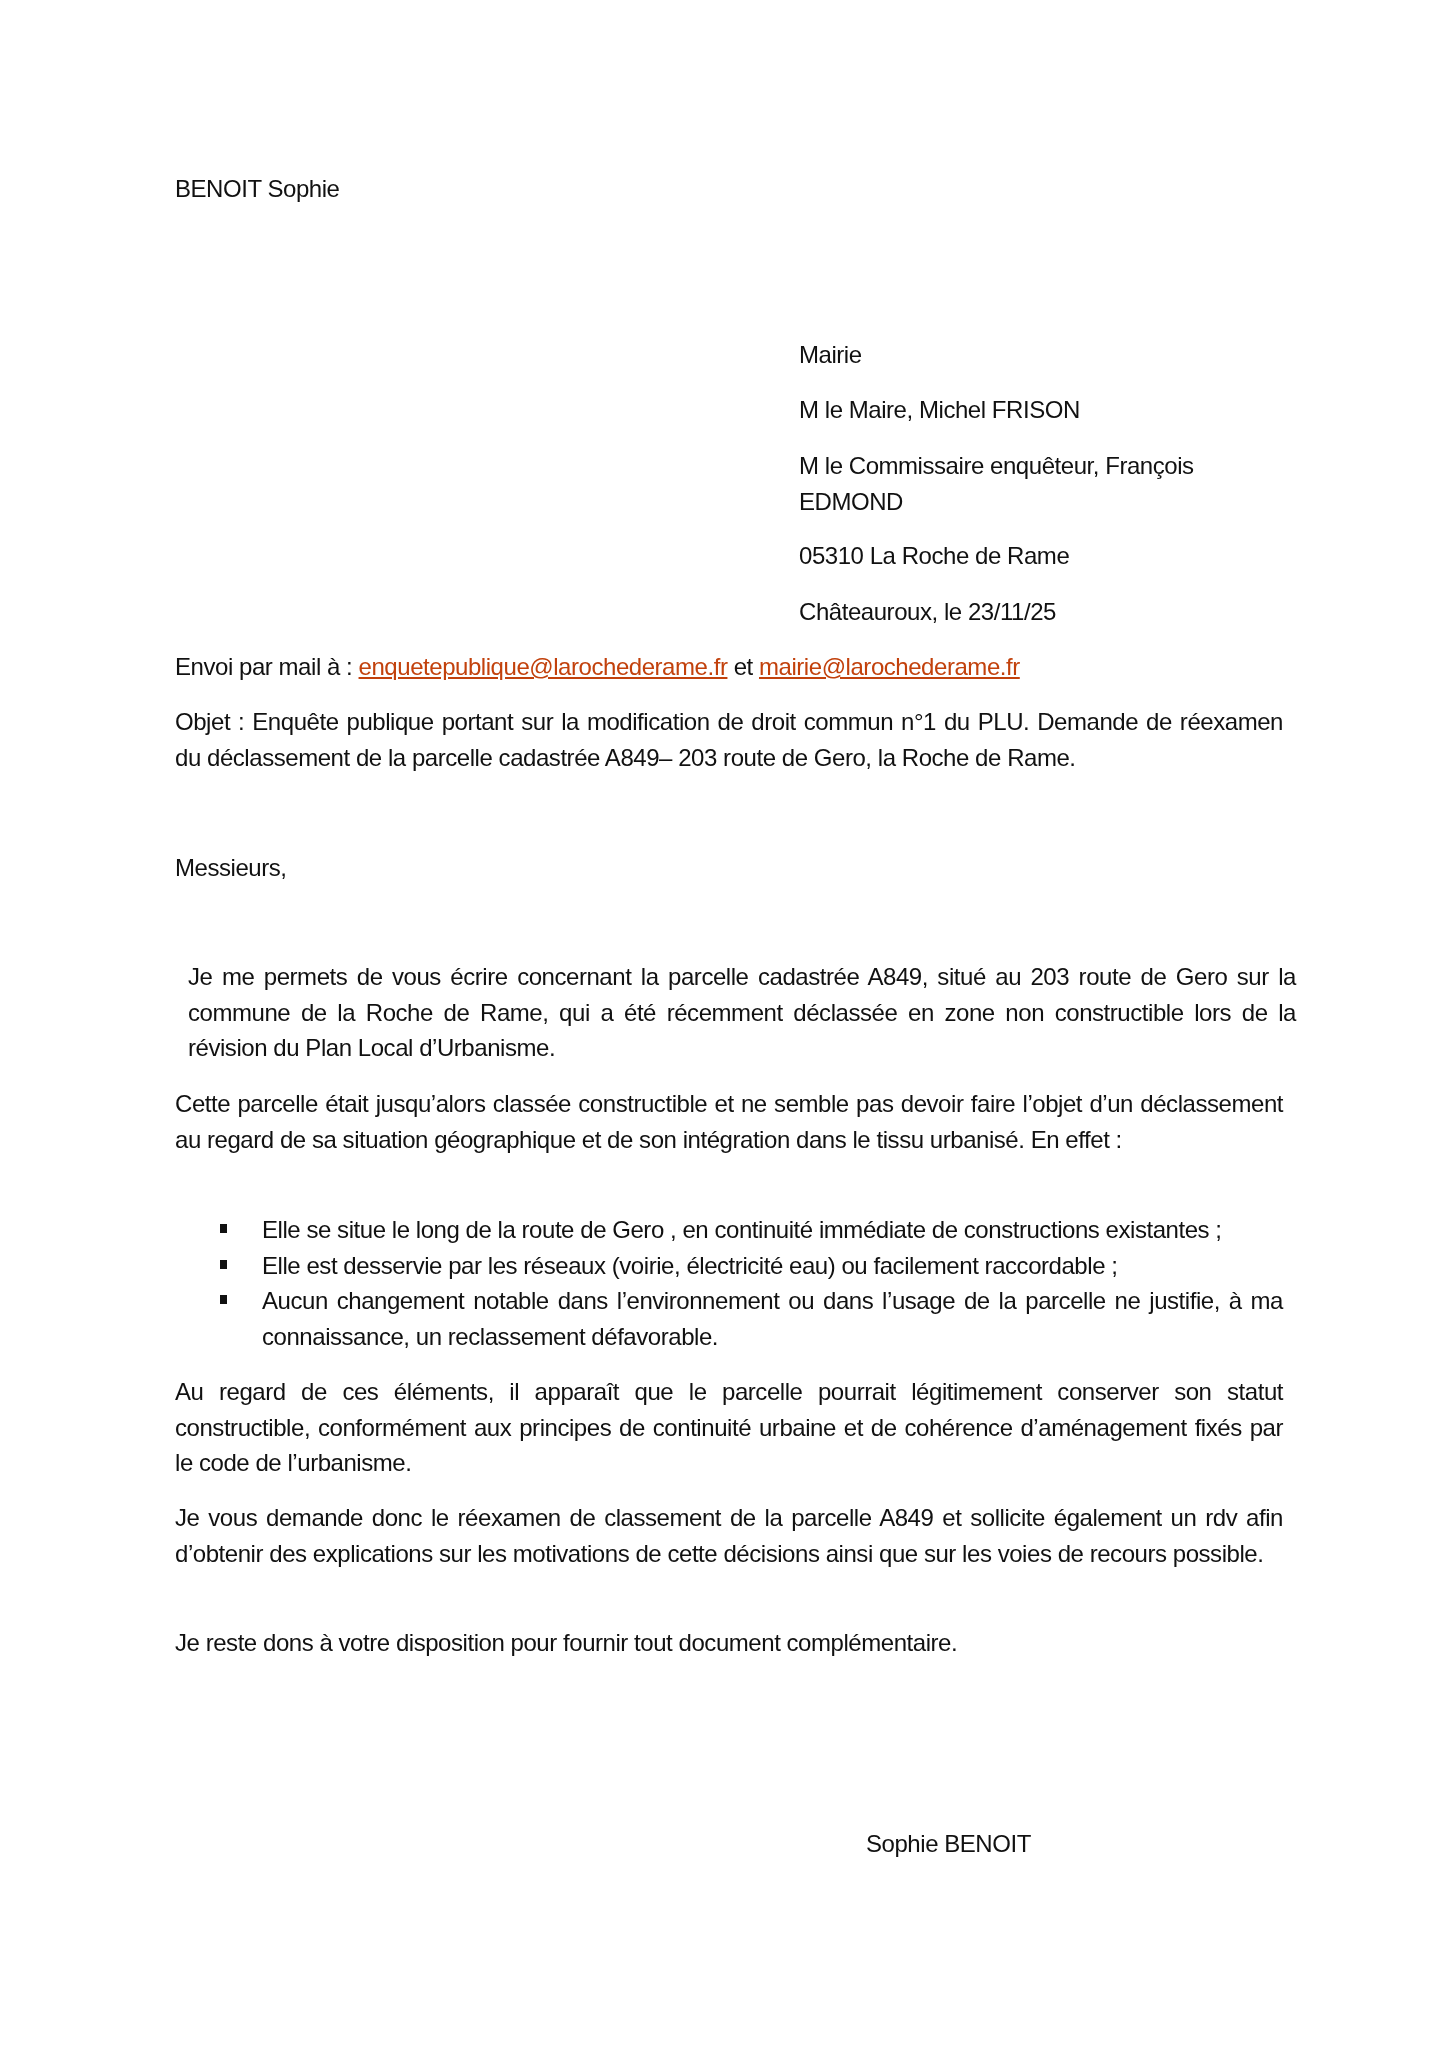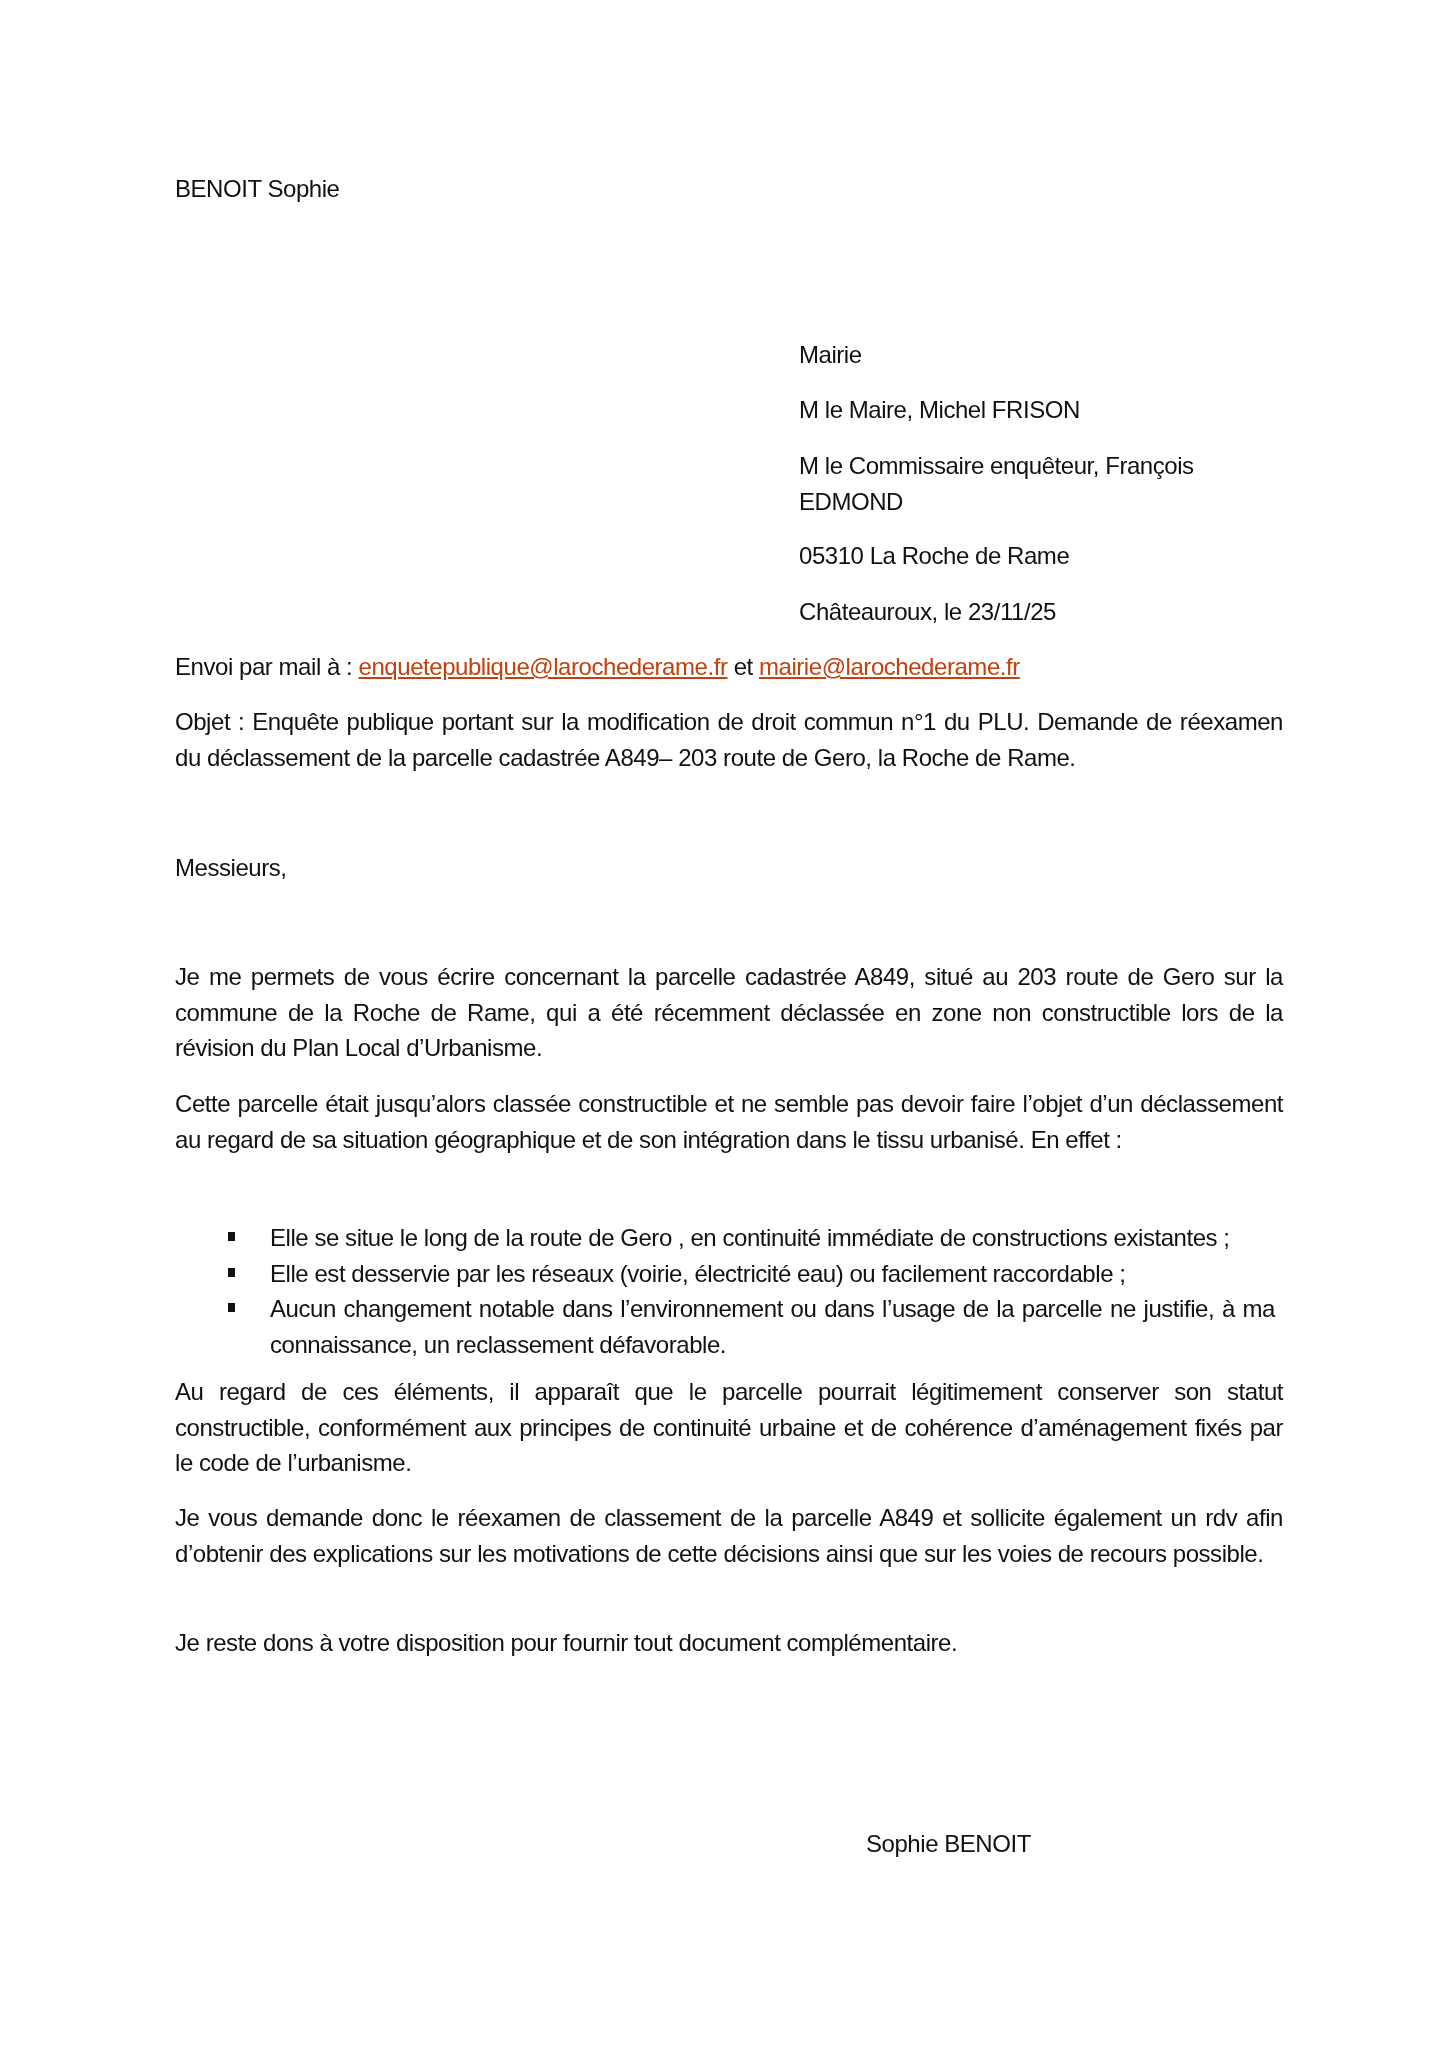--- a/index.html
+++ b/index.html
@@ -4,21 +4,21 @@
 <style>
   html, body { margin: 0; padding: 0; background: #ffffff; }
   body { width: 1447px; height: 2048px; position: relative; overflow: hidden;
          font-family: "Liberation Sans", "DejaVu Sans", sans-serif; color: #111111; }
   .page { position: absolute; left: 0; top: 0; width: 1447px; height: 2048px; background: #fff; }
   .blk { position: absolute; font-size: 24px; line-height: 35.5px; letter-spacing: -0.45px; }
   .full { left: 175px; width: 1108px; }
   .just { text-align: justify; text-align-last: left; }
   .addr { left: 799px; width: 520px; }
   a.link { color: #c2410c; text-decoration: underline; }
-  ul.bullets { list-style: none; margin: 8px; padding: 0; }
+  ul.bullets { list-style: none; margin: 0; padding: 0; }
   ul.bullets li { position: relative; padding-left: 87px; text-align: justify; }
   ul.bullets li .bul { position: absolute; left: 45px; top: 12px; width: 7px; height: 9px; background: #111; }
 </style>
 </head>
 <body>
 
 <div class="page">
 
   <div class="blk" style="left:175px; top:171px;">BENOIT Sophie</div>
 
@@ -29,21 +29,21 @@
   <div class="blk addr" style="top:594px;">Châteauroux, le 23/11/25</div>
 
   <div class="blk full" style="top:649px;">
     <span>Envoi par mail à : </span><a class="link" href="#">enquetepublique@larochederame.fr</a><span> et </span><a class="link" href="#">mairie@larochederame.fr</a>
   </div>
 
   <div class="blk full just" style="top:704px;">Objet : Enquête publique portant sur la modification de droit commun n°1 du PLU. Demande de réexamen du déclassement de la parcelle cadastrée A849– 203 route de Gero,  la Roche de Rame.</div>
 
   <div class="blk full" style="top:850px;">Messieurs,</div>
 
-  <div class="blk full just" style="top:959px;">Je me permets de vous écrire concernant la parcelle cadastrée A849, situé au 203 route de Gero sur la commune de la Roche de Rame, qui a été récemment déclassée en zone non constructible lors de la révision du Plan Local d’Urbanisme.</div>
+  <div class="blk full just" style="top:959px;margin-left:13px;">Je me permets de vous écrire concernant la parcelle cadastrée A849, situé au 203 route de Gero sur la commune de la Roche de Rame, qui a été récemment déclassée en zone non constructible lors de la révision du Plan Local d’Urbanisme.</div>
 
   <div class="blk full just" style="top:1086px;">Cette parcelle était jusqu’alors classée constructible et ne semble pas devoir faire l’objet d’un déclassement au regard de sa situation géographique et de son intégration dans le tissu urbanisé. En effet :</div>
 
   <div class="blk full" style="top:1212px;">
     <ul class="bullets">
       <li><span class="bul"></span><span>Elle se situe le long de la route de Gero , en continuité immédiate de constructions existantes ;</span></li>
       <li><span class="bul"></span><span>Elle est desservie par les réseaux (voirie, électricité eau) ou facilement raccordable ;</span></li>
       <li><span class="bul"></span><span>Aucun changement notable dans l’environnement ou dans l’usage de la parcelle ne justifie, à ma connaissance, un reclassement défavorable.</span></li>
     </ul>
   </div>

